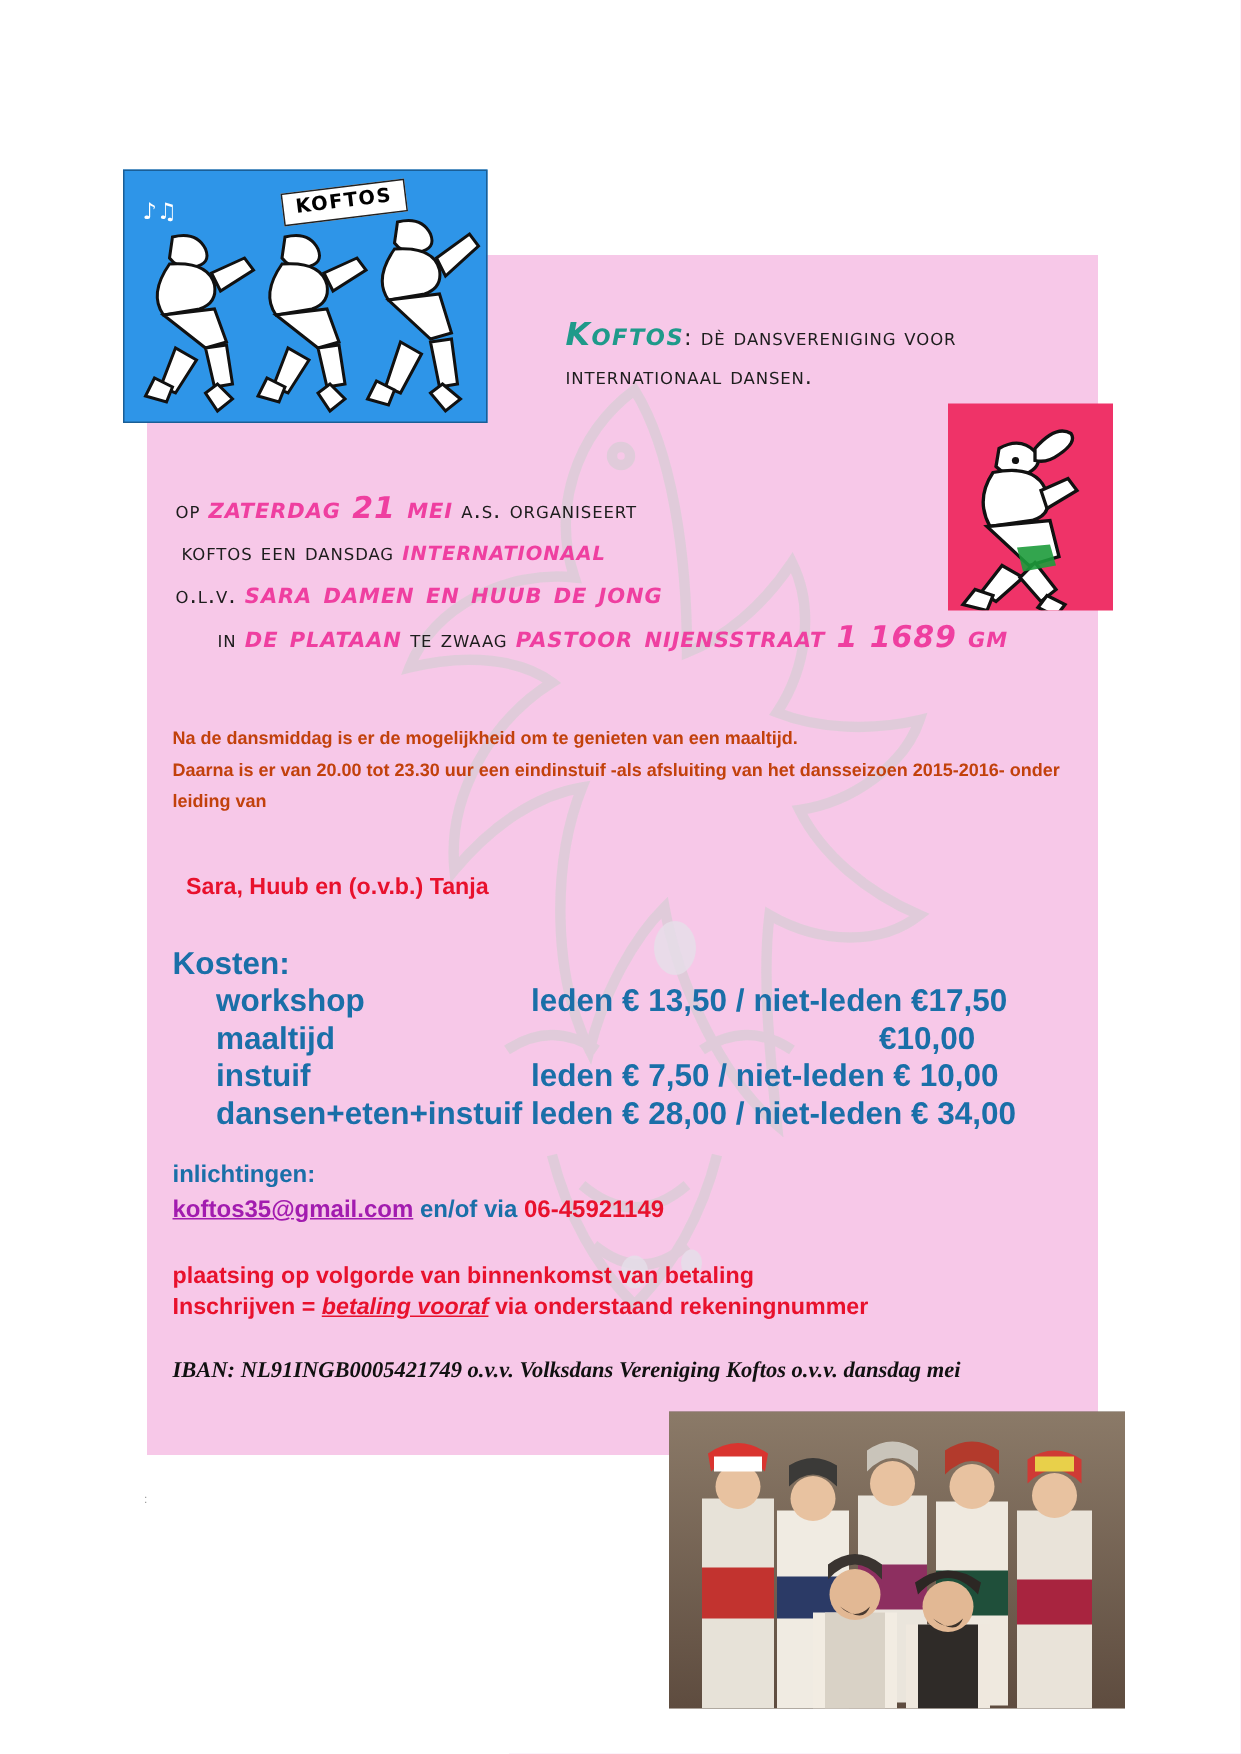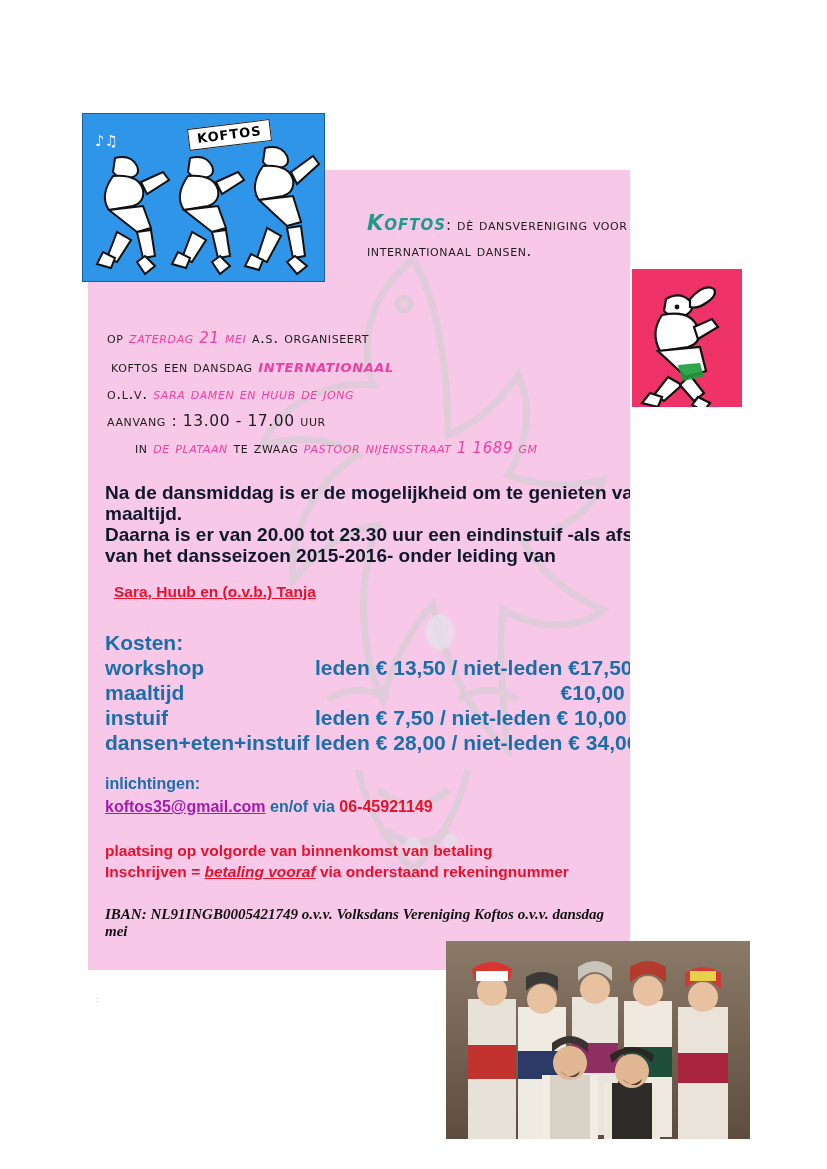--- a/index.html
+++ b/index.html
@@ -11,23 +11,23 @@
     width: 827px;
     height: 1169px;
     position: relative;
     font-family: "Liberation Sans", sans-serif;
     overflow: hidden;
   }
 
   
   #poster-panel {
     position: absolute;
-    left: 88px;
+    left: 98px;
     top: 170px;
-    width: 542px;
+    width: 634px;
     height: 800px;
     background: #f7c8e8;
     overflow: hidden;
   }
 
   
   #watermark {
     position: absolute;
     left: 120px;
     top: 60px;
@@ -121,57 +121,56 @@
   #event-block {
     position: absolute;
     left: 115px;
     top: 325px;
     width: 600px;
     font-size: 15.5px;
     line-height: 27px;
     color: #1d1d1d;
   }
   #event-block .ln { white-space: nowrap; }
-  .pinkbig   { color: #ef3fa0; font-size: 15px; font-weight: normal; font-style: italic; }
+  .pinkbig   { color: #ef3fa0; font-size: 20px; font-weight: bold; font-style: italic; }
   .pinkbig2  { color: #ef3fa0; font-size: 18px; font-weight: bold; font-style: italic; }
   .indent1   { padding-left: 4px; }
   .indent2   { padding-left: 28px; }
 
   #info-block {
     position: absolute;
     left: 113px;
     top: 482px;
     width: 620px;
-    color: #0f172a;
-    font-size: 19px;
+    color: #c2410c;
+    font-size: 12px;
     font-weight: bold;
     line-height: 21px;
   }
 
   #names-line {
     position: absolute;
     left: 122px;
     top: 583px;
     color: #e8112d;
     font-size: 15.5px;
     font-weight: bold;
-    text-decoration: underline;
   }
 
   #prices {
     position: absolute;
     left: 113px;
     top: 630px;
     width: 620px;
     color: #1a6fa8;
     font-size: 21px;
     font-weight: bold;
     line-height: 25px;
   }
-  #prices table { border-collapse: collapse; }
+  #prices table { border-collapse: collapse; margin-left: 29px; }
   #prices td { padding: 0; font-weight: bold; color: #1a6fa8; }
   #prices td.label { width: 210px; }
   #prices td.amount-right { text-align: left; }
 
   #contact {
     position: absolute;
     left: 113px;
     top: 772px;
     color: #1a6fa8;
     font-size: 16px;
@@ -247,23 +246,20 @@
 
   <div id="event-block" class="hand" style="left:19px; top:155px; width:600px;">
     <div class="ln">
       <span>op </span><span class="pinkbig">zaterdag 21 mei</span><span> a.s. organiseert</span>
     </div>
     <div class="ln indent1">
       <span>koftos een dansdag </span><span class="pinkbig2">internationaal</span>
     </div>
     <div class="ln">
       <span>o.l.v. </span><span class="pinkbig">sara damen en huub de jong</span>
-    </div>
-    <div class="ln">
-      <span>aanvang :  13.00 - 17.00 uur</span>
     </div>
     <div class="ln indent2">
       <span>in </span><span class="pinkbig">de plataan</span><span> te  zwaag   </span><span class="pinkbig">pastoor nijensstraat 1 1689 gm</span>
     </div>
   </div>
 
   <div id="info-block" style="left:17px; top:312px; width:620px;">
     <div>Na de dansmiddag is er de mogelijkheid om te genieten van een maaltijd.</div>
     <div>Daarna is er van 20.00 tot 23.30 uur een eindinstuif -als afsluiting van het dansseizoen 2015-2016- onder leiding van</div>
   </div>
@@ -273,21 +269,21 @@
   <div id="prices" style="left:17px; top:460px;">
     <div>Kosten:</div>
     <table>
       <tbody>
         <tr>
           <td class="label">workshop</td>
           <td class="amount-right">leden € 13,50 / niet-leden €17,50</td>
         </tr>
         <tr>
           <td class="label">maaltijd</td>
-          <td class="amount-right" style="padding-left:232px;text-align:center;">€10,00</td>
+          <td class="amount-right" style="padding-left:232px;">€10,00</td>
         </tr>
         <tr>
           <td class="label">instuif</td>
           <td class="amount-right">leden €   7,50 / niet-leden € 10,00</td>
         </tr>
         <tr>
           <td class="label">dansen+eten+instuif</td>
           <td class="amount-right">leden € 28,00 / niet-leden € 34,00</td>
         </tr>
       </tbody>

